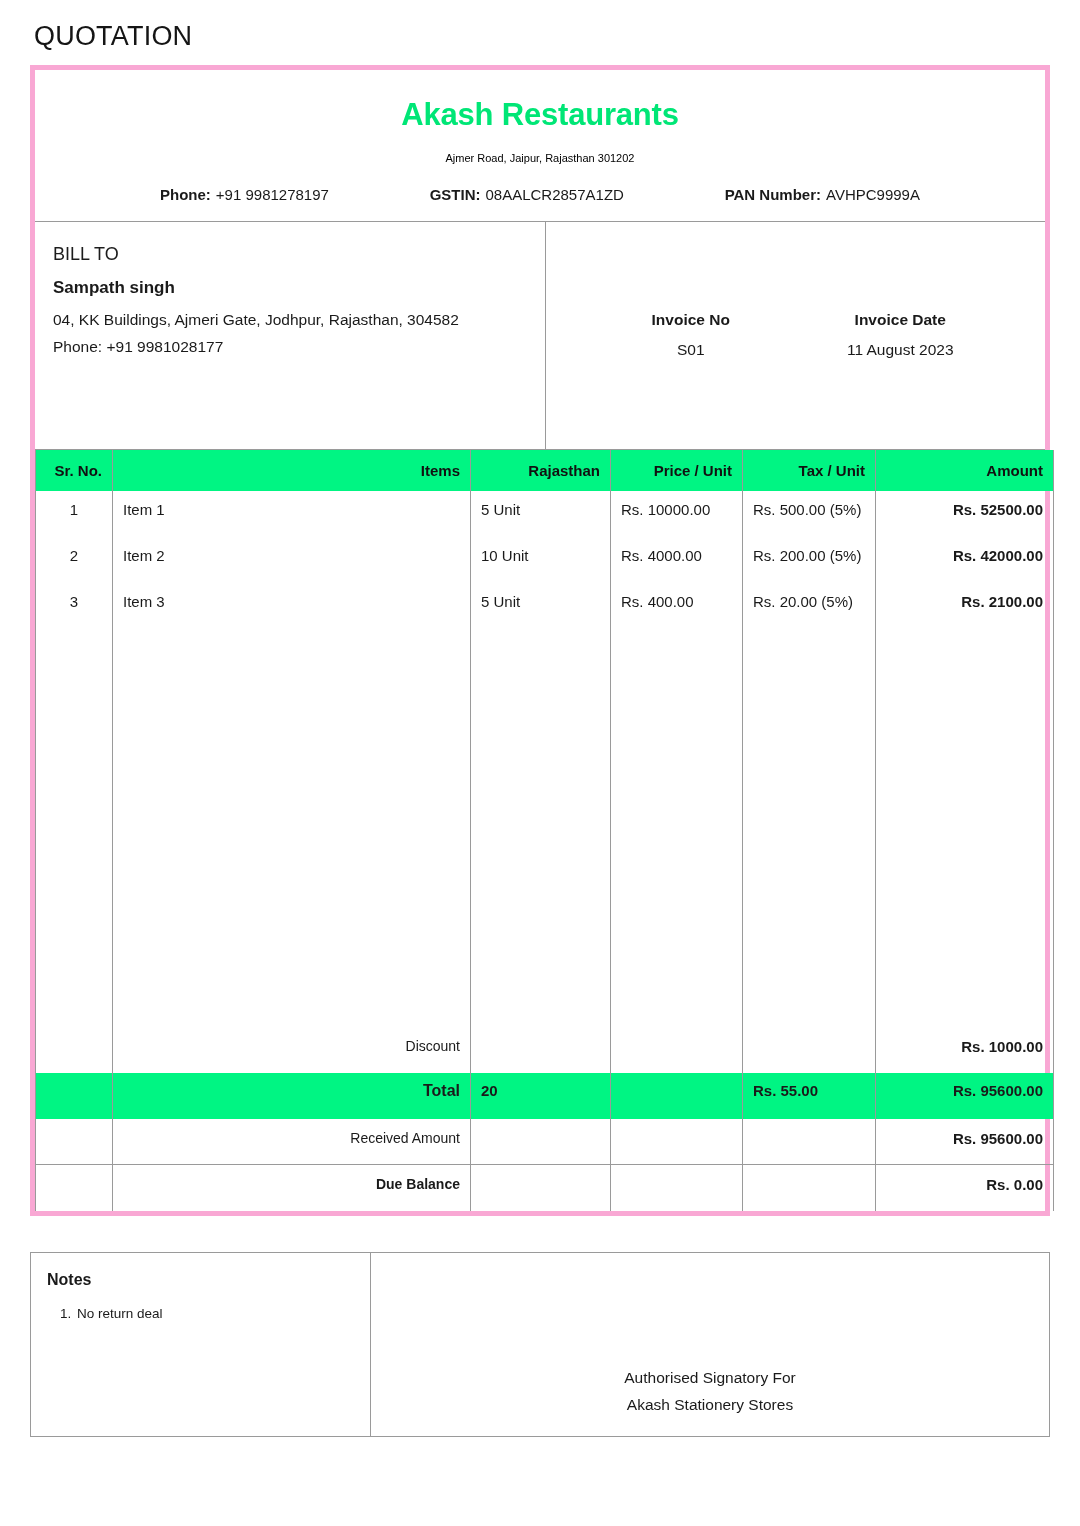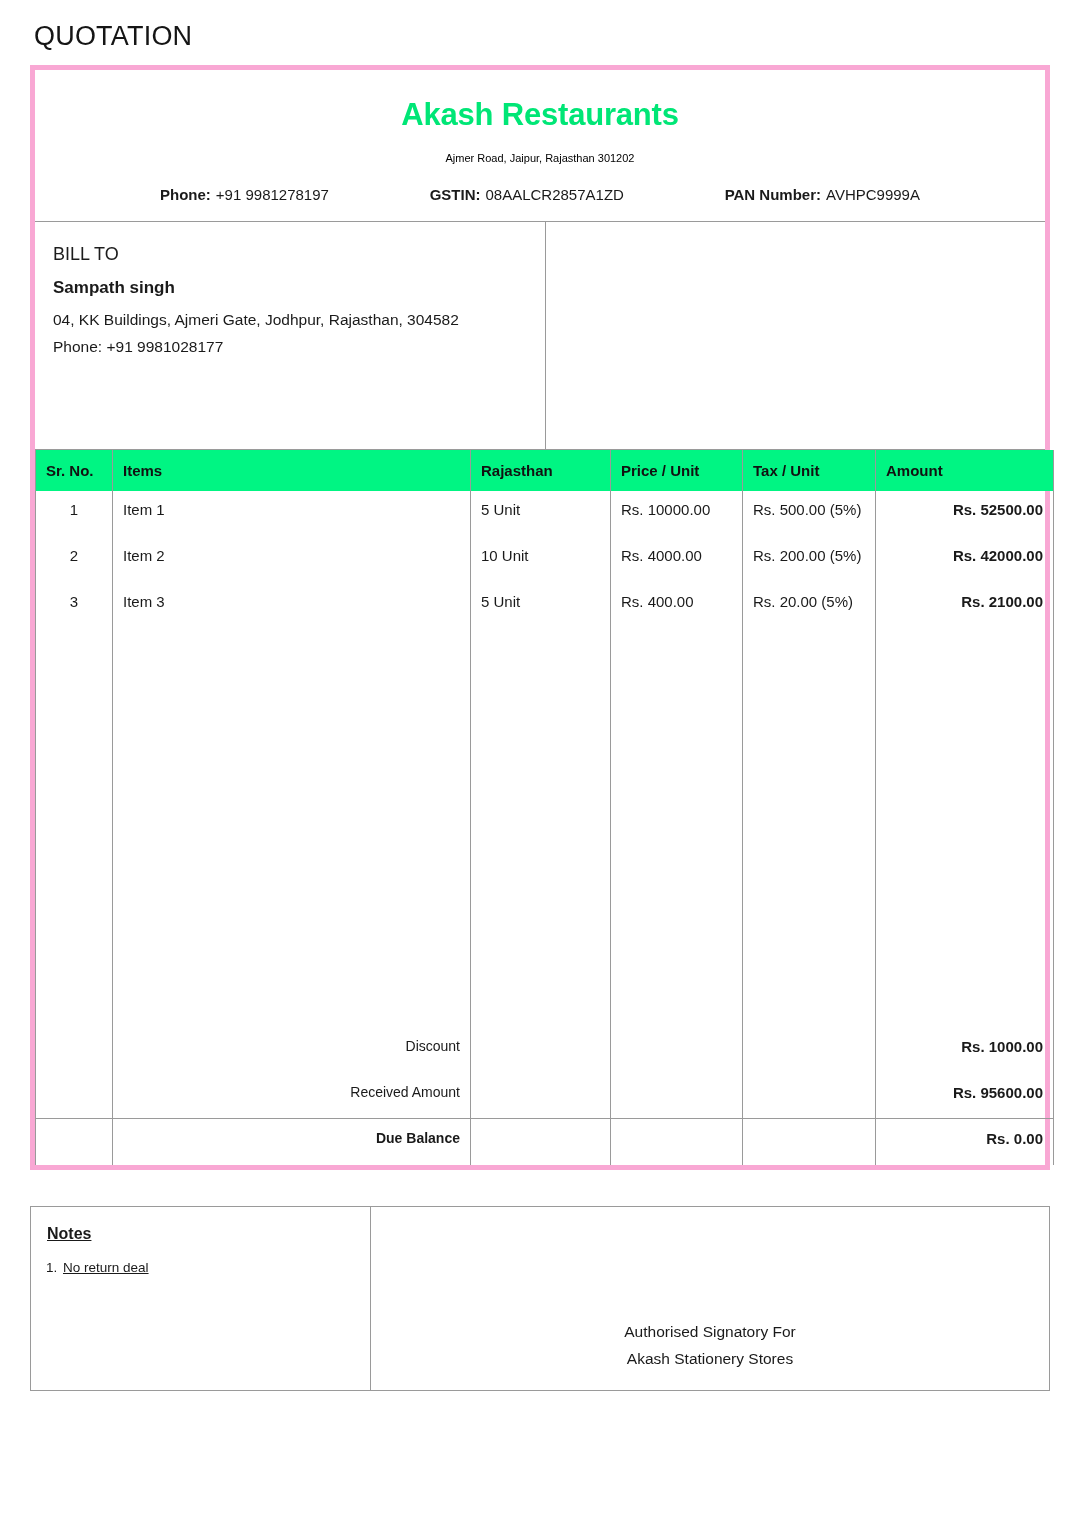--- a/index.html
+++ b/index.html
@@ -125,21 +125,21 @@
     border: 1px solid #9a9a9a;
     padding: 9px 10px;
     vertical-align: top;
   }
   table.items thead th {
     background: #00f583;
     border-top: none;
     border-bottom: none;
     color: #111;
     font-weight: bold;
-    text-align: left;
+    text-align: right;
     font-size: 15px;
     padding: 12px 10px;
     height: 40px;
   }
   th.c-sr   { width: 77px;  text-align: center; }
   th.c-item { width: 358px; }
   th.c-qty  { width: 140px; }
   th.c-price{ width: 132px; }
   th.c-tax  { width: 133px; }
   th.c-amt  { width: 178px; text-align: right; }
@@ -190,21 +190,20 @@
     margin-top: 36px;
     width: 1020px;
     border: 1px solid #9a9a9a;
     display: flex;
     min-height: 185px;
   }
   .notes-col {
     width: 340px;
     border-right: 1px solid #9a9a9a;
     padding: 18px 16px;
-    text-decoration: underline;
   }
   .terms-col {
     width: 340px;
     border-right: 1px solid #9a9a9a;
     padding: 18px 16px;
   }
   .sign-col {
     flex: 1;
     padding: 18px 16px;
     display: flex;
@@ -212,21 +211,21 @@
     justify-content: flex-end;
     align-items: center;
     text-align: center;
   }
   .box-heading {
     font-size: 16px;
     font-weight: bold;
     margin-bottom: 14px;
   }
   ol.plain-list {
-    margin: 0;
+    margin: 14px;
     padding-left: 22px;
     font-size: 14px;
     line-height: 1.65;
   }
   ol.plain-list li { padding-left: 2px; }
   .notes-col ol.plain-list { padding-left: 14px; font-size: 13.5px; }
 
   .sign-line {
     font-size: 15.5px;
     line-height: 1.75;
@@ -258,20 +257,30 @@
     </div>
 
     <div class="party-row">
       <div class="bill-to">
         <div class="bill-to-label">BILL TO</div>
         <div class="bill-to-name">Sampath singh</div>
         <div class="bill-to-address">04, KK Buildings, Ajmeri Gate, Jodhpur, Rajasthan, 304582</div>
         <div class="bill-to-phone">
           <span class="ph-label">Phone:</span>
           <span>+91 9981028177</span>
+        </div>
+      </div>
+      <div class="invoice-info">
+        <div class="inv-field">
+          <div class="inv-field-label">Invoice No</div>
+          <div class="inv-field-value">S01</div>
+        </div>
+        <div class="inv-field right">
+          <div class="inv-field-label">Invoice Date</div>
+          <div class="inv-field-value">11 August 2023</div>
         </div>
       </div>
     </div>
 
     <table class="items">
       <thead>
         <tr>
           <th class="c-sr">Sr. No.</th>
           <th class="c-item">Items</th>
           <th class="c-qty">Rajasthan</th>
@@ -317,20 +326,28 @@
 
         <tr class="summary-row">
           <td></td>
           <td class="summary-label">Discount</td>
           <td></td>
           <td></td>
           <td></td>
           <td class="c-amt">Rs. 1000.00</td>
         </tr>
 
+        <tr class="total-row">
+          <td></td>
+          <td class="summary-label">Total</td>
+          <td>20</td>
+          <td></td>
+          <td>Rs. 55.00</td>
+          <td class="c-amt">Rs. 95600.00</td>
+        </tr>
 
         <tr class="summary-row received-row">
           <td></td>
           <td class="summary-label">Received Amount</td>
           <td></td>
           <td></td>
           <td></td>
           <td class="c-amt">Rs. 95600.00</td>
         </tr>
 

